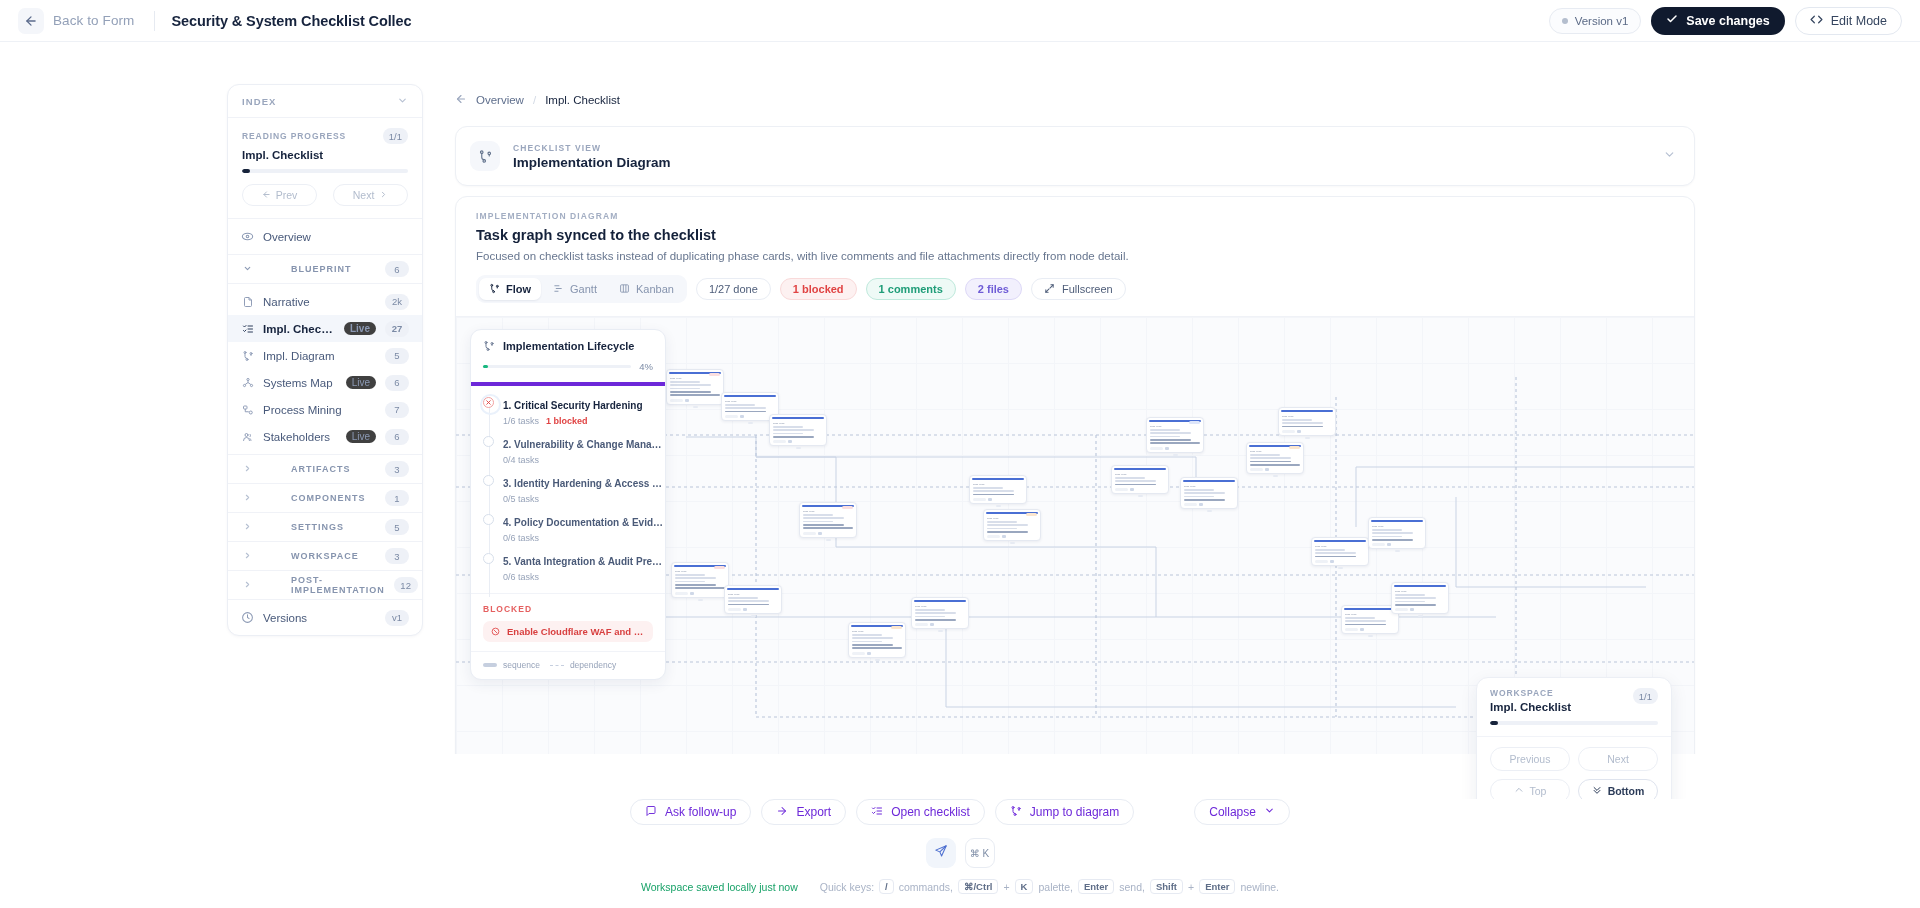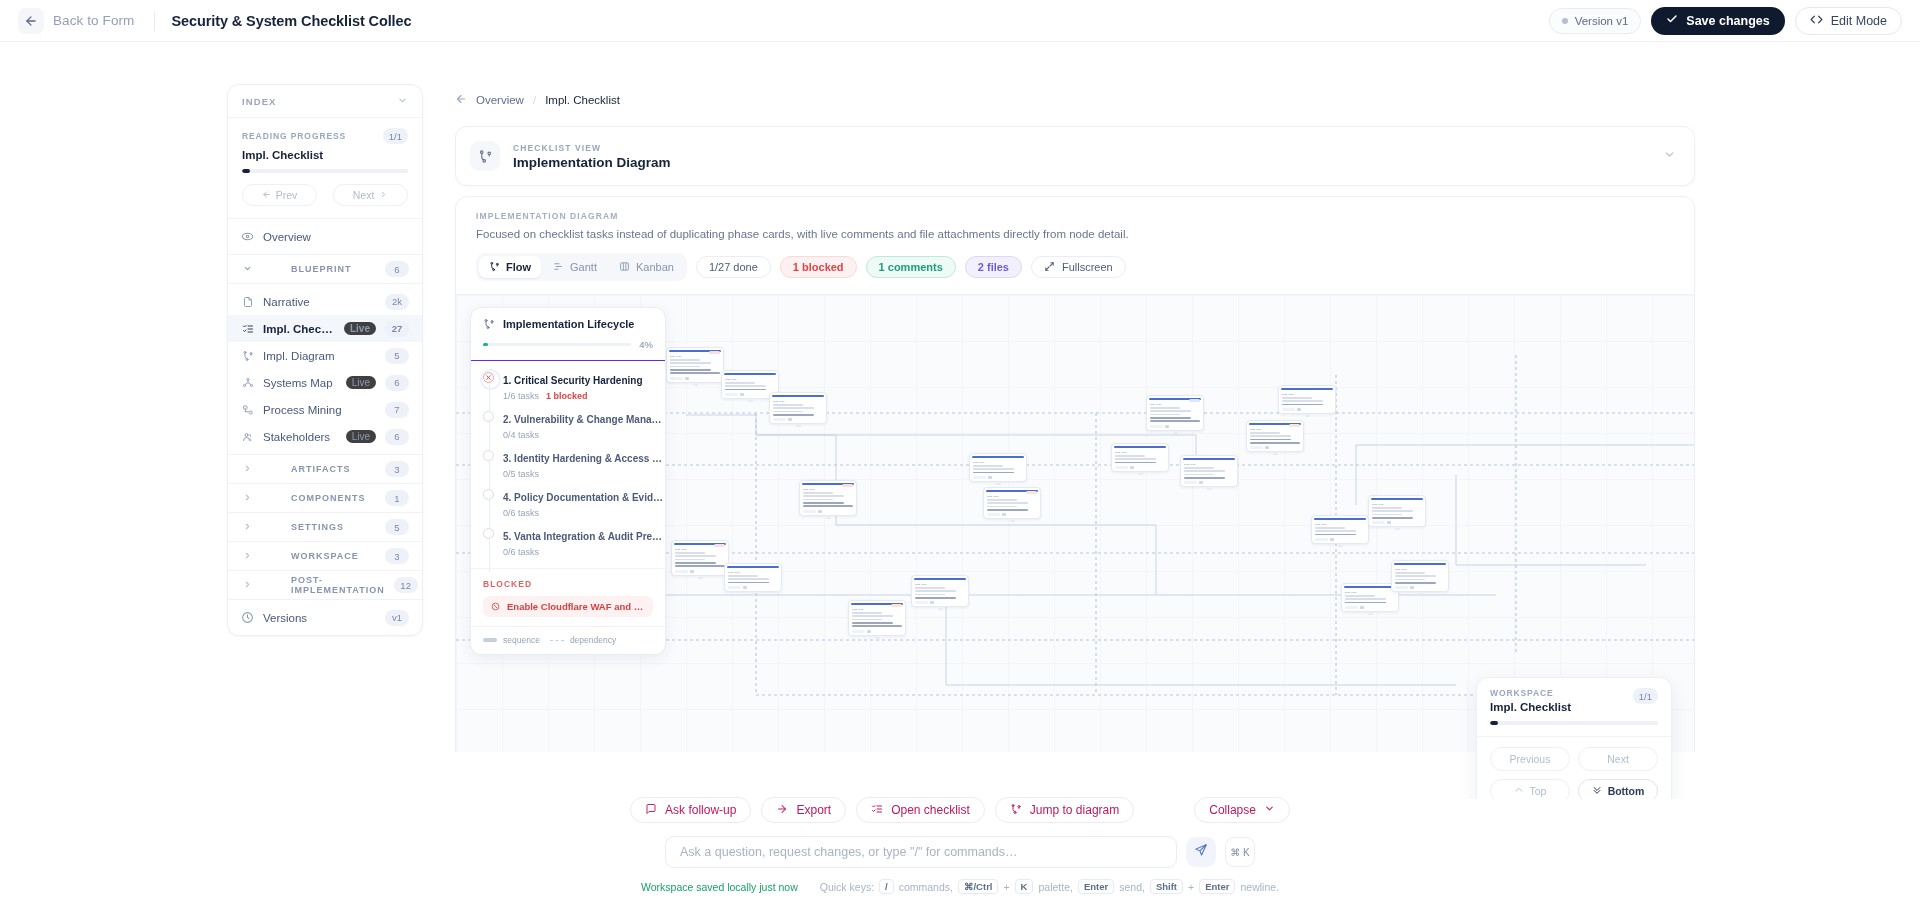--- a/index.html
+++ b/index.html
@@ -190,21 +190,21 @@
     position:absolute;left:0;right:0;bottom:-4.5px;height:2.5px;
   }
   .node .cap i{display:block;margin:0 auto;width:5px;height:2px;border-radius:1px;background:#e7ebf3;}
 
   
   .lifecycle{
     position:absolute;left:14px;top:12px;width:196px;
     background:#fff;border:1px solid #e9edf4;border-radius:11px;
     box-shadow:0 4px 14px rgba(22,38,78,.07);overflow:hidden;
   }
-  .lc-h{padding:10px 12px 10px 12px;border-bottom:1px solid #6d28d9;}
+  .lc-h{padding:10px 12px 10px 12px;border-bottom:4px solid #6d28d9;}
   .lc-h-r{display:flex;align-items:center;gap:8px;}
   .lc-h-ic{color:#66758f;display:flex;align-items:center;}
   .lc-h-t{font-size:11px;font-weight:700;color:#16233d;}
   .lc-bar-row{display:flex;align-items:center;gap:8px;margin-top:9px;}
   .lc-bar{flex:1;height:3.5px;border-radius:2px;background:#eef1f7;position:relative;}
   .lc-bar>i{position:absolute;left:0;top:0;height:100%;width:5px;border-radius:2px;background:#19b87f;}
   .lc-pct{font-size:9.5px;color:#7b8aa5;}
   .lc-list{padding:7px 0 5px 0;border-bottom:1px solid #f1f3f8;position:relative;}
   .lc-i{display:flex;gap:9px;padding:2px 12px 6px 12px;position:relative;}
   .lc-dot{
@@ -252,21 +252,21 @@
   }
   .ws-b.dark{color:#2b3b58;border-color:#dfe4ee;font-weight:600;}
 
   
   .composer{
     position:absolute;left:0;bottom:0;width:1920px;padding:10px 0 14px 0;background:#fff;
   }
   .cmp-tools{display:flex;align-items:center;justify-content:center;gap:10px;width:1920px;}
   .cmp-btn{
     display:flex;align-items:center;gap:8px;height:26px;padding:12px 14px;border-radius:13px;
-    border:1px solid #e8ecf3;background:#fff;font-size:12px;color:#be185d;cursor:pointer;margin-top:35px;
+    border:1px solid #e8ecf3;background:#fff;font-size:12px;color:#6d28d9;cursor:pointer;margin-top:35px;
   }
   .cmp-collapse{margin-left:50px;}
   .cmp-input-wrap{
     display:flex;align-items:center;gap:9px;justify-content:center;margin-top:13px;width:1920px;
   }
   .cmp-input{
     width:512px;height:32px;border:1px solid #e8ecf3;border-radius:9px;background:#fff;
     padding:0 14px;font-size:12.5px;color:#16233d;outline:none;
   }
   .cmp-input::placeholder{color:#a9b3c6;}
@@ -569,20 +569,21 @@
       <span class="vc-ch">
         <svg width="13" height="13" viewBox="0 0 24 24" fill="none" stroke="currentColor" stroke-width="2.2" stroke-linecap="round" stroke-linejoin="round">
             <path d="M6 9l6 6 6-6"></path>
           </svg>
       </span>
     </div>
 
     <div class="panel">
       <div class="p-head">
         <div class="p-k">IMPLEMENTATION DIAGRAM</div>
+        <div class="p-t">Task graph synced to the checklist</div>
         <div class="p-d">Focused on checklist tasks instead of duplicating phase cards, with live comments and file attachments directly from node detail.</div>
       </div>
 
       <div class="p-tools">
         <div class="seg">
           <div class="s on">
             <span>
               <svg width="11" height="11" viewBox="0 0 24 24" fill="none" stroke="currentColor" stroke-width="2" stroke-linecap="round">
                   <circle cx="6" cy="5" r="2"></circle>
                   <circle cx="18" cy="7" r="2"></circle>
@@ -1171,21 +1172,20 @@
         <span>Collapse</span>
         <span>
           <svg width="11" height="11" viewBox="0 0 24 24" fill="none" stroke="currentColor" stroke-width="2.2" stroke-linecap="round" stroke-linejoin="round">
               <path d="M6 9l6 6 6-6"></path>
             </svg>
         </span>
       </div>
     </div>
 
     <div class="cmp-input-wrap">
-      <input class="cmp-input" value="" placeholder="Ask a question, request changes, or type &quot;/&quot; for commands…" style="">
       <div class="cmp-send">
         <span>
           <svg width="14" height="14" viewBox="0 0 24 24" fill="none" stroke="currentColor" stroke-width="1.8" stroke-linejoin="round">
               <path d="M21 3L3 10.5l7 3 3 7z"></path>
               <path d="M21 3L10 13.5"></path>
             </svg>
         </span>
       </div>
       <div class="cmp-kbd">
         <span>⌘ K</span>

